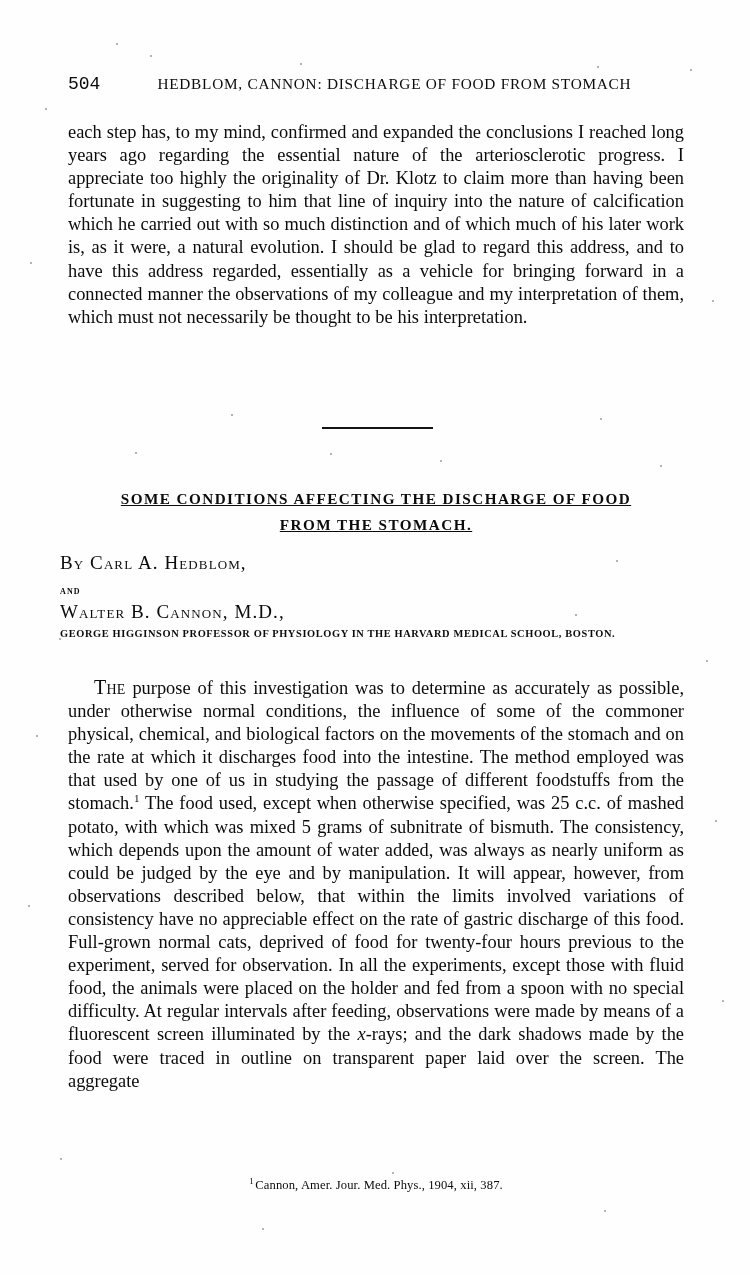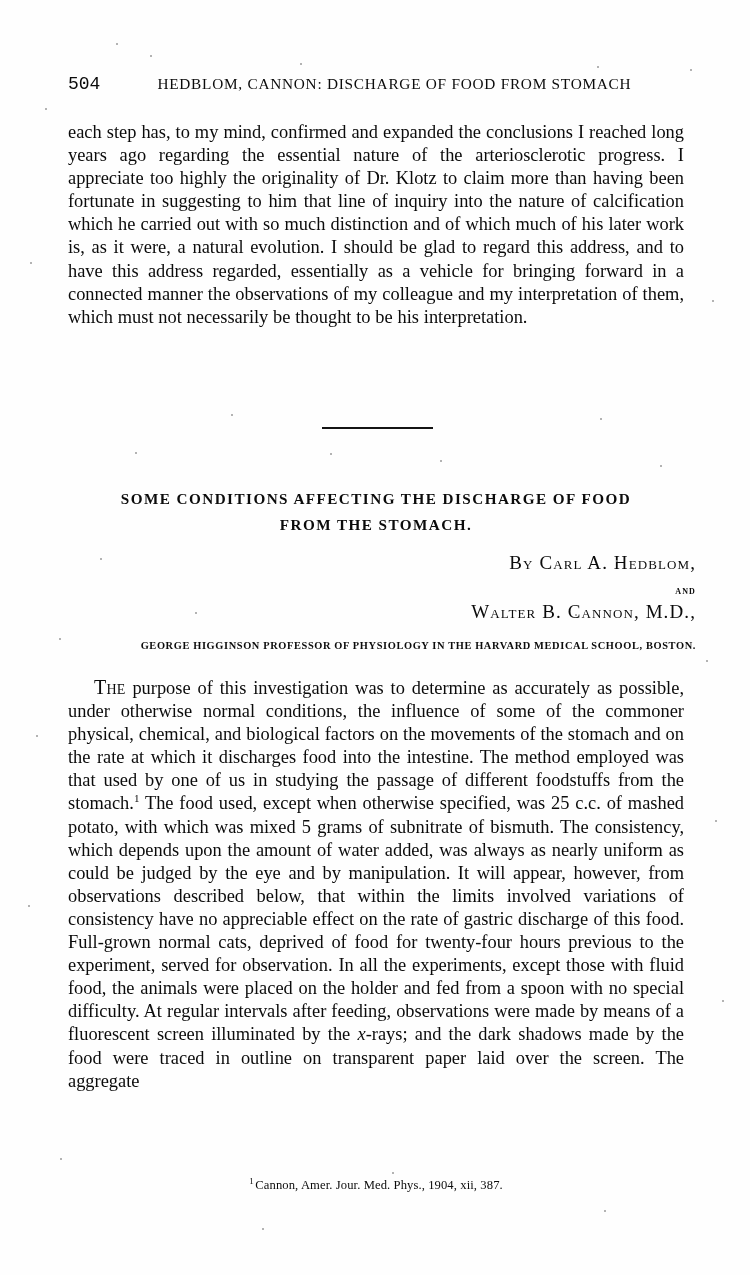--- a/index.html
+++ b/index.html
@@ -81,48 +81,49 @@
     position: absolute;
     top: 486px;
     left: 50px;
     width: 652px;
     text-align: center;
     font-size: 15.2px;
     font-weight: bold;
     letter-spacing: 1.45px;
     line-height: 26px;
     text-transform: uppercase;
+    text-decoration: underline;
   }
   .article-title .tl2 { display: block; }
 
   
   .byline-block {
     position: absolute;
     top: 550px;
-    left: 44px;
+    left: 60px;
     width: 652px;
-    text-align: right;
+    text-align: left;
   }
   .author {
     font-size: 19px;
     font-variant: small-caps;
     letter-spacing: 1.1px;
     line-height: 25px;
   }
   .conj {
     font-size: 11px;
     font-variant: small-caps;
     letter-spacing: 1.1px;
     font-weight: bold;
     margin-top: 8px;
     line-height: 14px;
   }
   .author2 { margin-top: 2px; }
   .affiliation {
-    margin-top: 16px;
+    margin-top: 4px;
     font-size: 10.4px;
     font-weight: bold;
     letter-spacing: 0.62px;
     text-transform: uppercase;
     white-space: nowrap;
   }
 
   
   .main-body { top: 676px; }
   .main-body p.body { text-indent: 0; }

